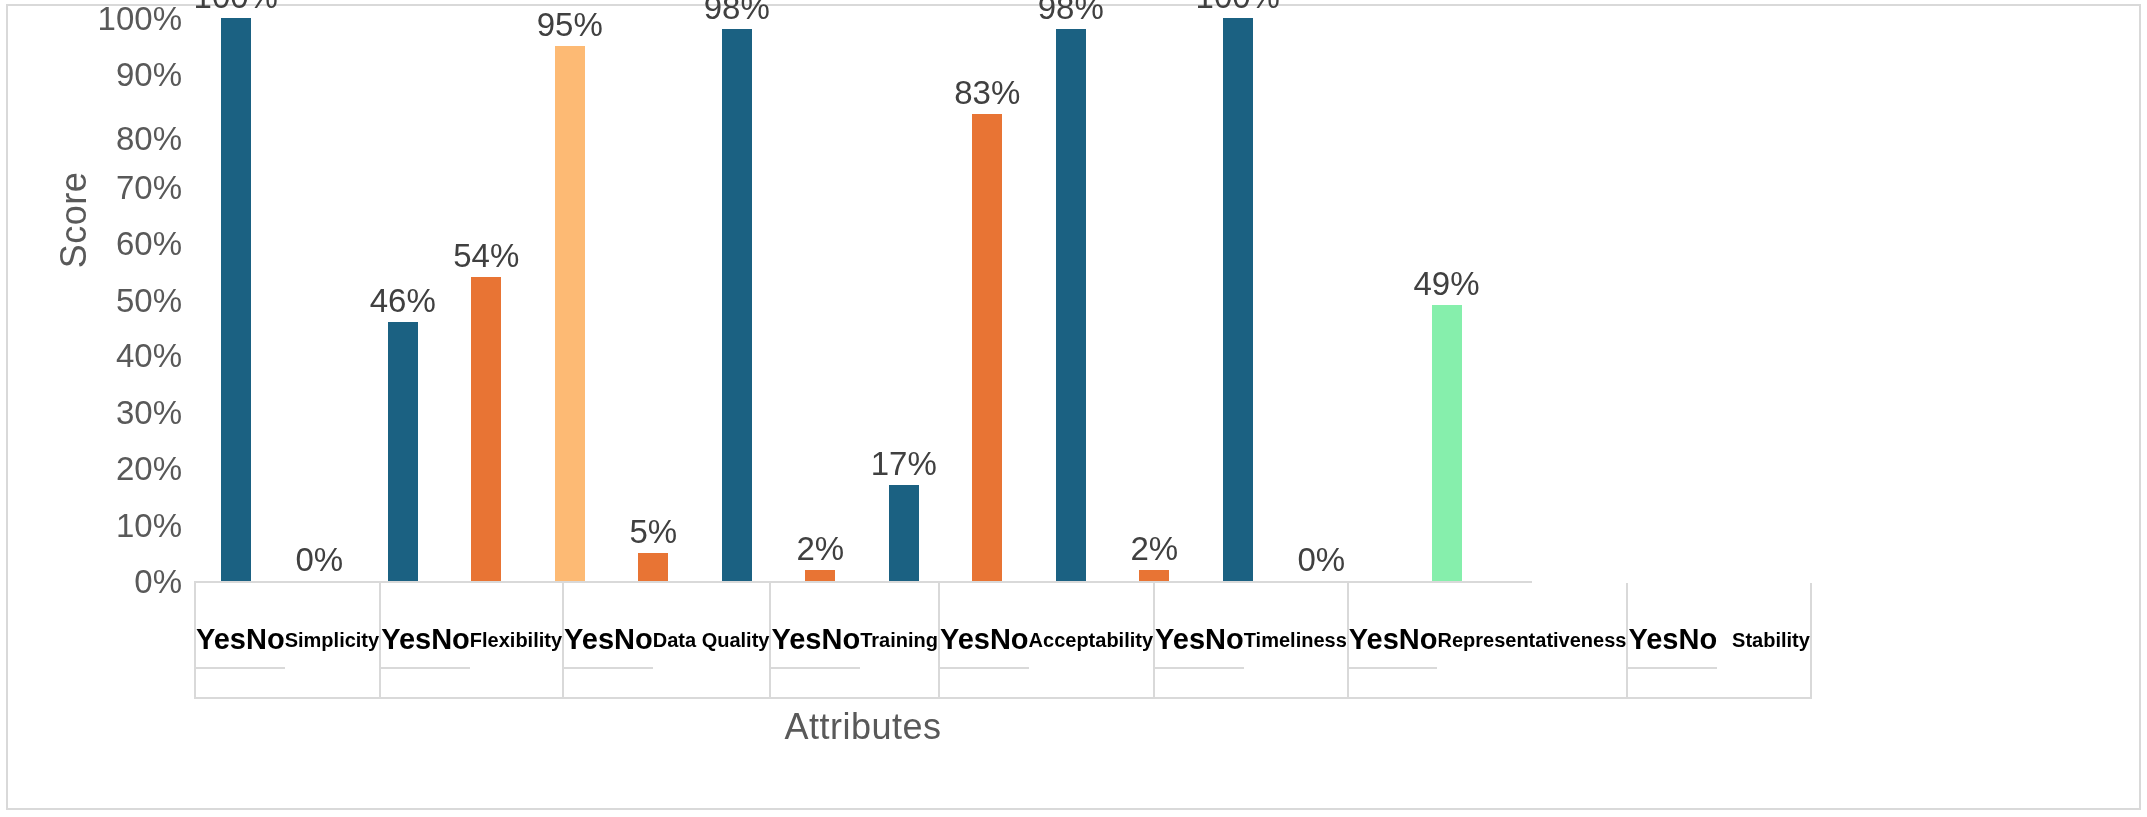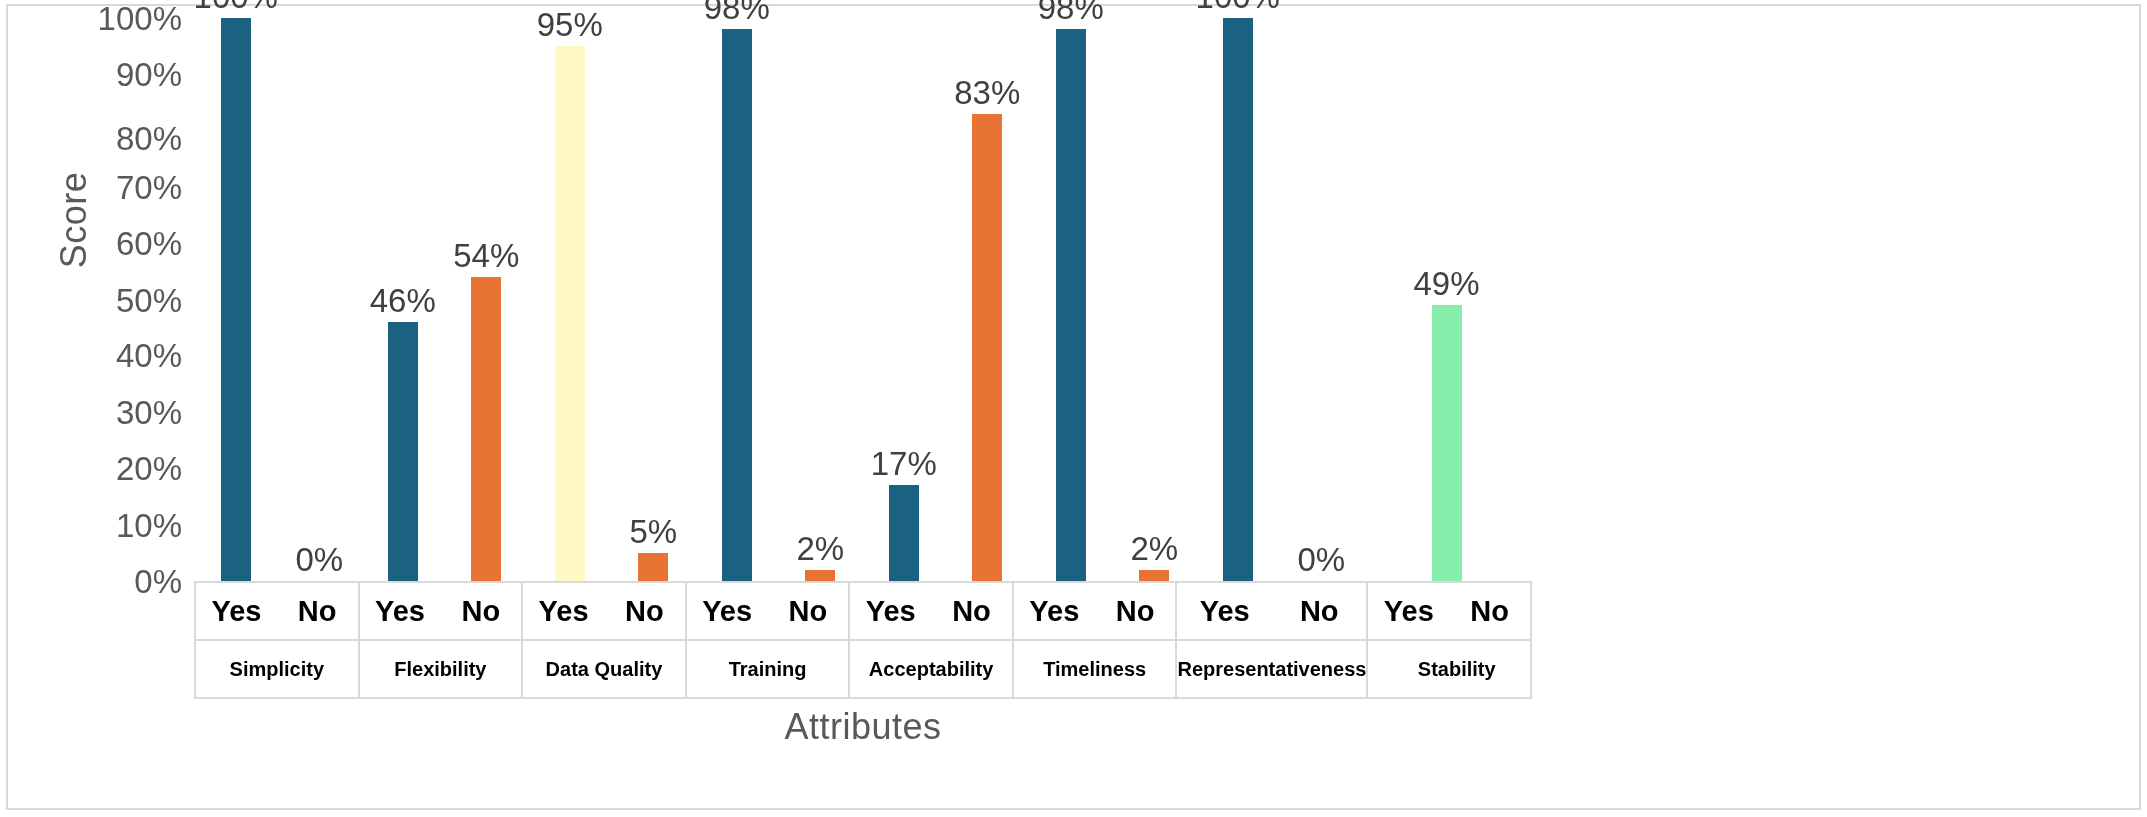--- a/index.html
+++ b/index.html
@@ -150,21 +150,22 @@
     box-sizing: border-box;
   }
   .cat-group {
     flex: 1 1 0;
     position: relative;
     box-sizing: border-box;
     border-left: 2px solid #d9d9d9;
     border-right: 2px solid #d9d9d9;
     border-bottom: 2px solid #d9d9d9;
     display: flex;
-    flex-direction: column;
+    flex-direction: row;
+    align-items: center;
   }
   .cat-group:not(:first-child) { border-left: none; }
   .cat-level1 {
     height: 58px;
     display: flex;
     box-sizing: border-box;
     border-bottom: 2px solid #d9d9d9;
   }
   .cat-level1 .cat-cell {
     flex: 1 1 0;
@@ -251,21 +252,21 @@
             </div>
           </div>
           <div class="bar-slot">
             <div class="bar no" style="height: 54%; background: rgb(232, 116, 52);">
               <div class="bar-label" style="color: rgb(64, 64, 64);">54%</div>
             </div>
           </div>
         </div>
         <div class="group">
           <div class="bar-slot">
-            <div class="bar yes" style="height: 95%; background: #fef9c3;">
+            <div class="bar yes" style="height: 95%; background: #fdba74;">
               <div class="bar-label" style="color: rgb(64, 64, 64);">95%</div>
             </div>
           </div>
           <div class="bar-slot">
             <div class="bar no" style="height: 5%; background: rgb(232, 116, 52);">
               <div class="bar-label" style="color: rgb(64, 64, 64);">5%</div>
             </div>
           </div>
         </div>
         <div class="group">

